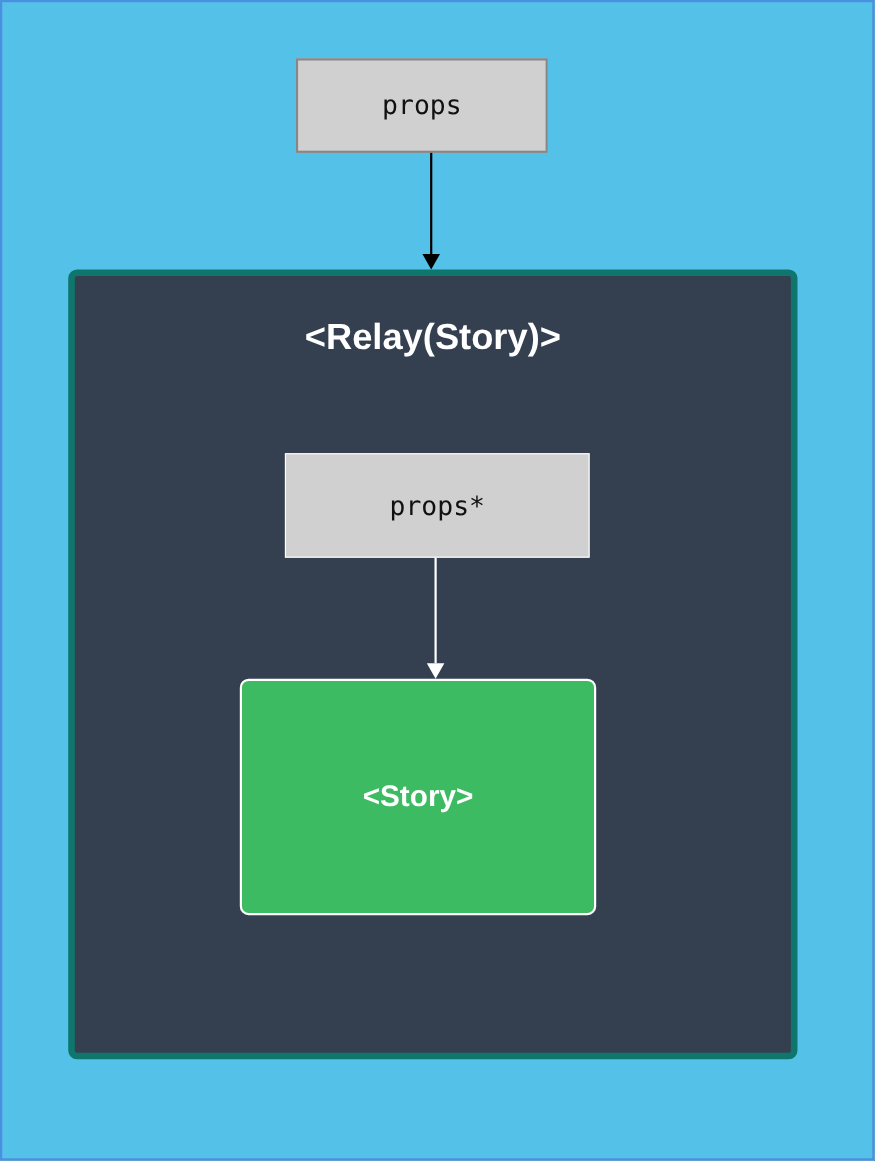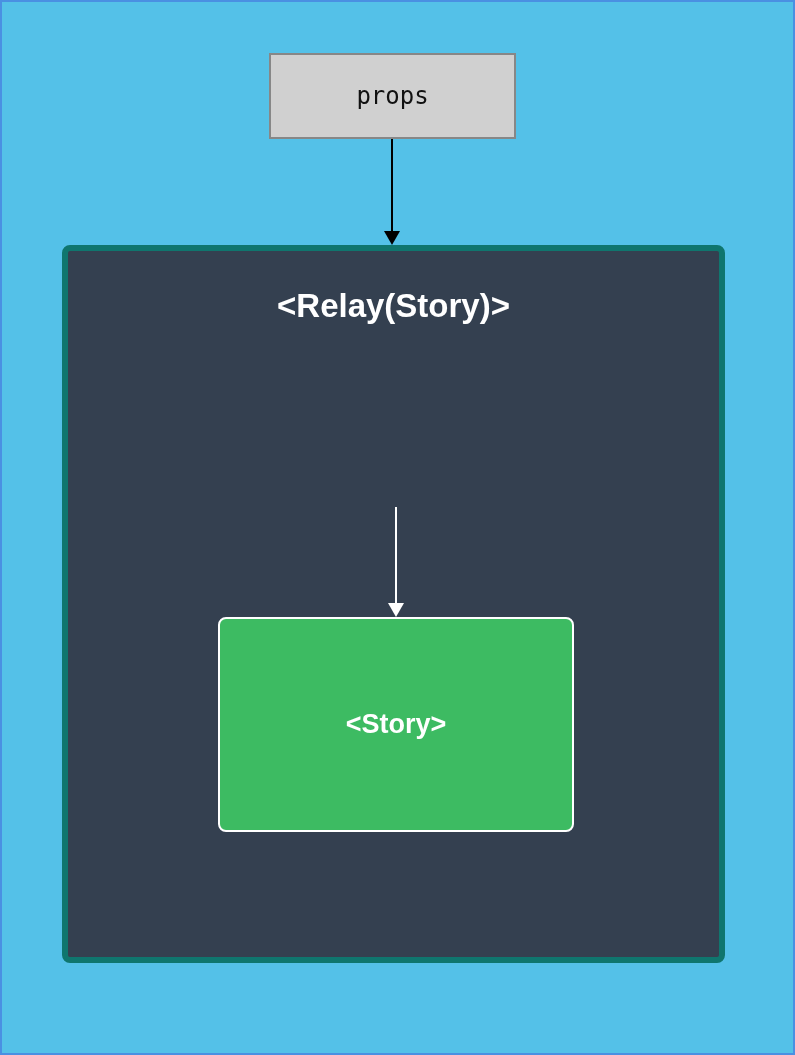--- a/index.html
+++ b/index.html
@@ -13,21 +13,21 @@
     background: #54c1e8;
     border: 2px solid #4a90e2;
     overflow: hidden;
   }
 
   
   .props-node-outer {
     position: absolute;
     left: 267px;
     top: 51px;
-    width: 247px;
+    width: 229px;
     height: 86px;
     background: #d0d0d0;
     border: 2px solid #878787;
     display: flex;
     align-items: center;
     justify-content: center;
   }
 
   .mono-label {
     font-family: "DejaVu Sans Mono", "Liberation Mono", monospace;
@@ -112,21 +112,21 @@
     border-left: 8px solid transparent;
     border-right: 8px solid transparent;
     border-top: 14px solid #ffffff;
   }
 
   
   .story-node {
     position: absolute;
     left: 150px;
     top: 366px;
-    width: 356px;
+    width: 324px;
     height: 215px;
     background: #3dbb62;
     border: 2px solid #ffffff;
     border-radius: 8px;
     display: flex;
     align-items: center;
     justify-content: center;
   }
   .story-label {
     color: #ffffff;
@@ -143,20 +143,23 @@
     <span class="mono-label">props</span>
   </div>
 
   <div class="arrow-black-line"></div>
   <div class="arrow-black-head"></div>
 
   <div class="relay-container">
 
     <div class="relay-title">&lt;Relay(Story)&gt;</div>
 
+    <div class="props-node-inner">
+      <span class="mono-label">props*</span>
+    </div>
 
     <div class="arrow-white-line"></div>
     <div class="arrow-white-head"></div>
 
     <div class="story-node">
       <span class="story-label">&lt;Story&gt;</span>
     </div>
 
   </div>
 

